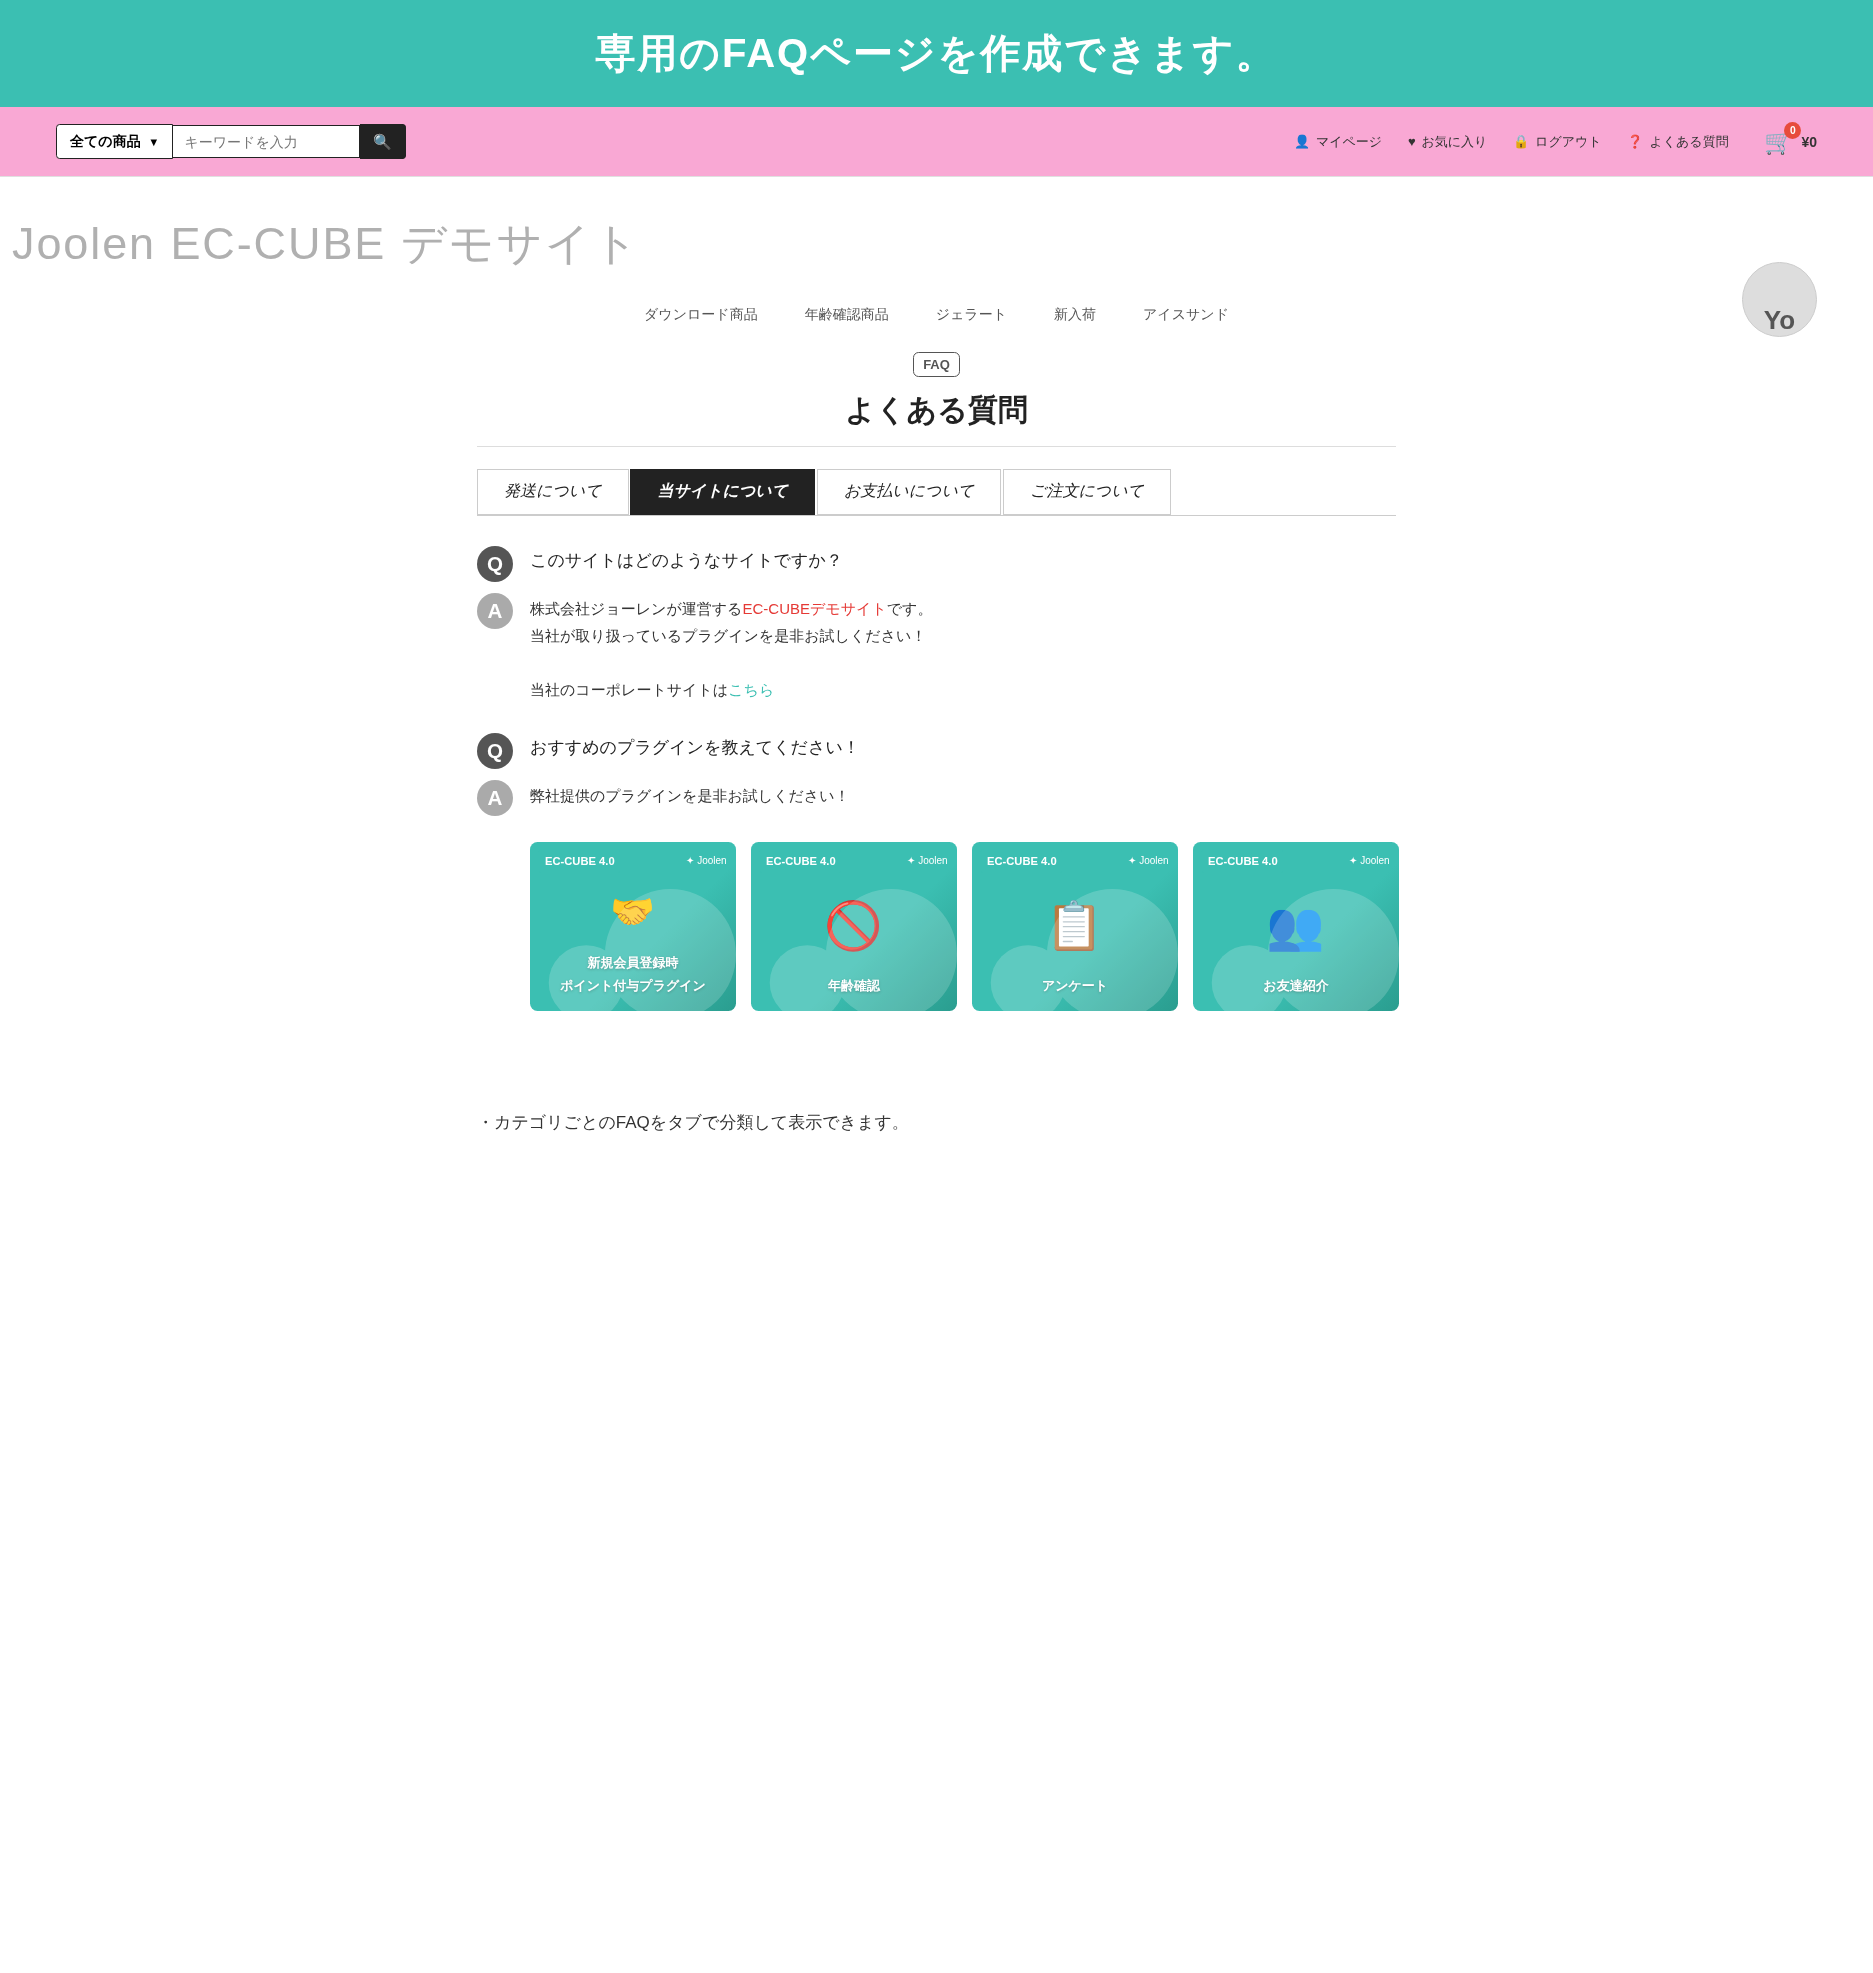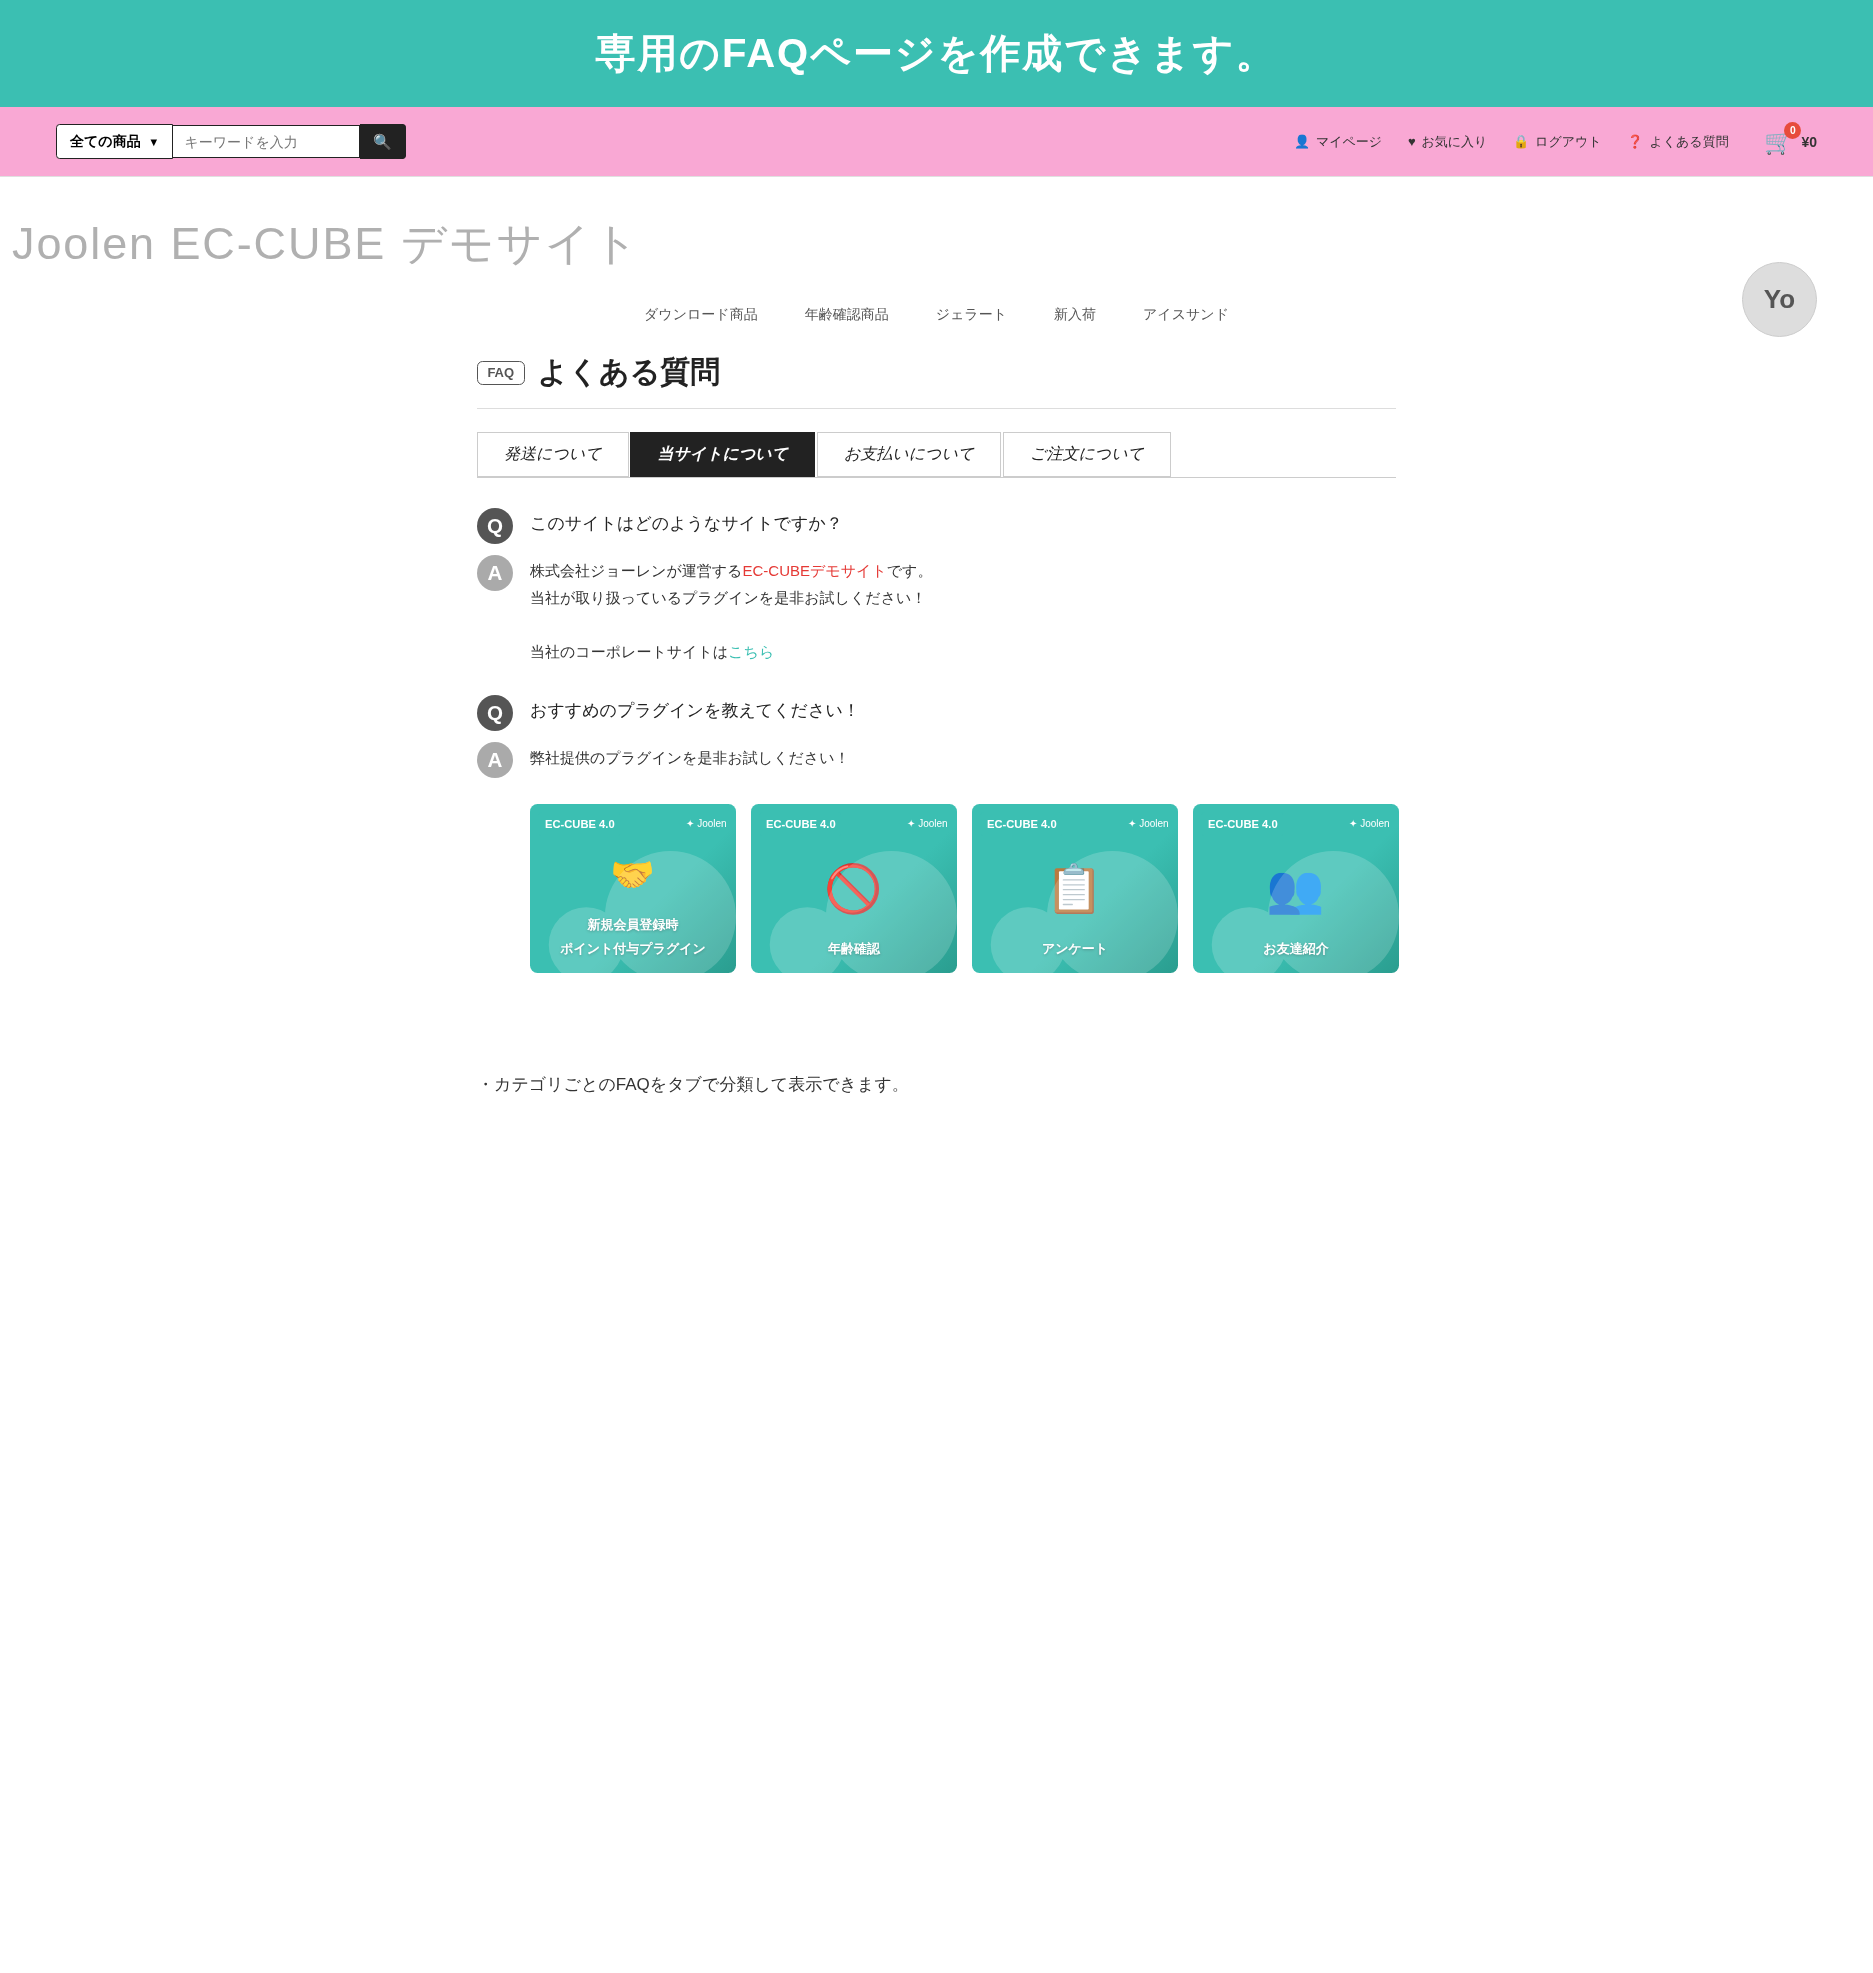--- a/index.html
+++ b/index.html
@@ -138,20 +138,21 @@
       margin: 0 auto;
       padding: 9.4px 56px 37px;
     }
     .faq-title-row {
       display: flex;
       align-items: center;
       gap: 13px;
       padding-bottom: 15px;
       border-bottom: 0.9px solid #ddd;
       margin-bottom: 22.5px;
+      flex-direction: column;
     }
     .faq-badge {
       border: 1.9px solid #555;
       border-radius: 5.6px;
       padding: 3.7px 9.4px;
       font-size: 13px;
       font-weight: bold;
       color: #555;
       display: inline-flex;
       align-items: center;
@@ -317,21 +318,21 @@
     
     .yo-avatar {
       position: fixed;
       right: 56px;
       top: 262px;
       width: 75px;
       height: 75px;
       border-radius: 50%;
       background: #ddd;
       display: flex;
-      align-items: center;
+      align-items: flex-end;
       justify-content: center;
       font-size: 26px;
       font-weight: bold;
       color: #555;
       border: 1.9px solid #ccc;
     }
   </style>
 </head>
 <body>
 

